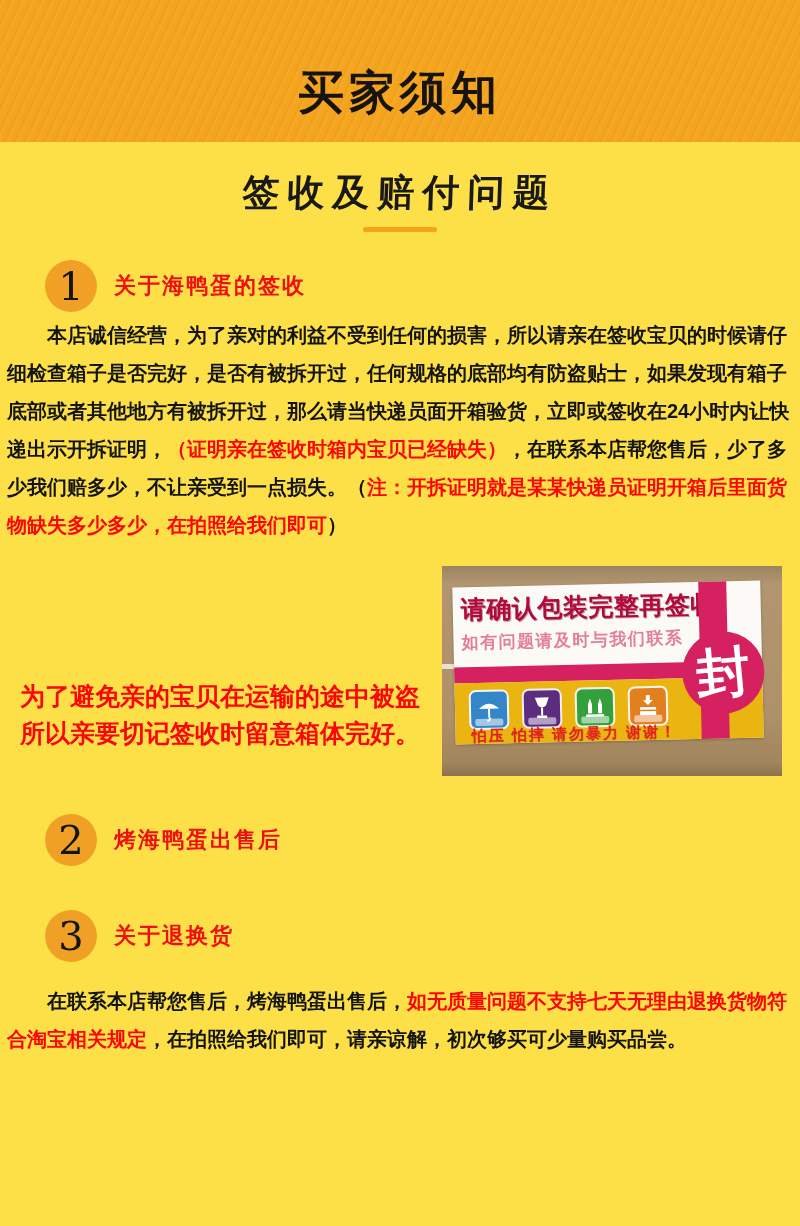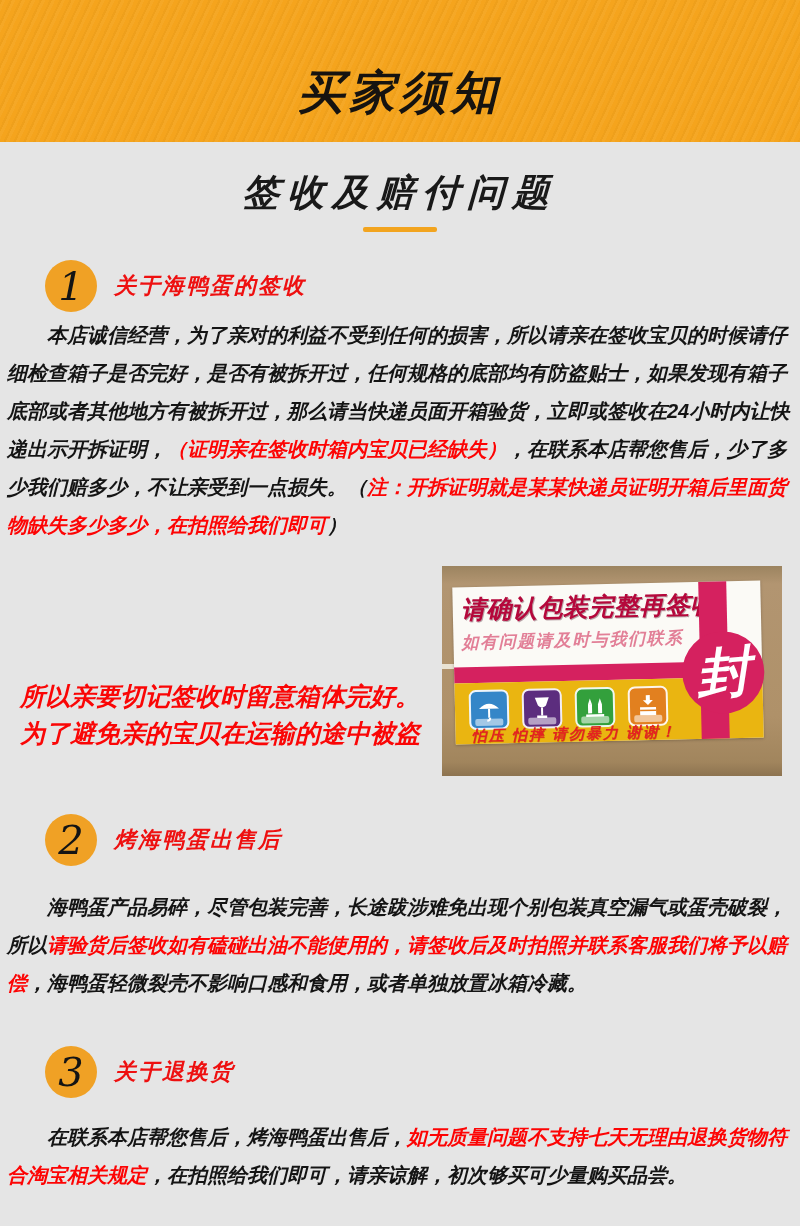--- a/index.html
+++ b/index.html
@@ -1,17 +1,17 @@
 <!DOCTYPE html>
 <html><head>
 <meta charset="utf-8">
 <style>
   html,body{margin:0;padding:0;background:#ffffff;}
   body{width:800px;height:1226px;overflow:hidden;font-family:"Liberation Sans",sans-serif;}
-  .page{position:relative;width:800px;height:1226px;background:#e5e5e5;font-style:italic;}
+  .page{position:relative;width:800px;height:1226px;background:#fde047;}
 
   
   .band{height:142px;background:#f5a41d;
     background-image:repeating-linear-gradient(115deg,rgba(140,90,0,0.06) 0 2px,rgba(255,255,255,0.04) 2px 5px,transparent 5px 9px);
     display:flex;align-items:center;justify-content:center;}
   .band-title{font-size:46px;font-weight:bold;color:#161310;letter-spacing:5px;transform:translateY(22px);}
 
   
   .subtitle{margin-top:26px;text-align:center;font-family:"DejaVu Serif",serif;font-weight:bold;
     font-size:37px;letter-spacing:8px;color:#191919;transform:skewX(-2deg);}
@@ -77,22 +77,22 @@
   <div class="section-row row-1">
     <div class="badge">
       <span>1</span>
     </div>
     <div class="section-heading">关于海鸭蛋的签收</div>
   </div>
   <p class="para para-1"><span class="seg-black">本店诚信经营，为了亲对的利益不受到任何的损害，所以请亲在签收宝贝的时候请仔细检查箱子是否完好，是否有被拆开过，任何规格的底部均有防盗贴士，如果发现有箱子底部或者其他地方有被拆开过，那么请当快递员面开箱验货，立即或签收在24小时内让快递出示开拆证明，</span><span class="seg-red">（证明亲在签收时箱内宝贝已经缺失）</span><span class="seg-black">，在联系本店帮您售后，少了多少我们赔多少，不让亲受到一点损失。（</span><span class="seg-red">注：开拆证明就是某某快递员证明开箱后里面货物缺失多少多少，在拍照给我们即可</span><span class="seg-black">）</span></p>
 
   <div class="photo-row">
     <div class="shipping-notice">
+      <div>为了避免亲的宝贝在运输的途中被盗</div>
       <div>所以亲要切记签收时留意箱体完好。</div>
-      <div>为了避免亲的宝贝在运输的途中被盗</div>
     </div>
 
     <div class="photo">
       <div class="seam"></div>
       <div class="label">
         <div class="label-top">
           <div class="label-headline">请确认包装完整再签收</div>
           <div class="label-subline">如有问题请及时与我们联系</div>
         </div>
         <div class="stripe"></div>
@@ -140,21 +140,20 @@
       </div>
     </div>
   </div>
 
   <div class="section-row row-2">
     <div class="badge">
       <span>2</span>
     </div>
     <div class="section-heading">烤海鸭蛋出售后</div>
   </div>
-  <p class="para para-2"><span class="seg-black">海鸭蛋产品易碎，尽管包装完善，长途跋涉难免出现个别包装真空漏气或蛋壳破裂，所以</span><span class="seg-red">请验货后签收如有磕碰出油不能使用的，请签收后及时拍照并联系客服我们将予以赔偿</span><span class="seg-black">，海鸭蛋轻微裂壳不影响口感和食用，或者单独放置冰箱冷藏。</span></p>
 
   <div class="section-row row-3">
     <div class="badge">
       <span>3</span>
     </div>
     <div class="section-heading">关于退换货</div>
   </div>
   <p class="para para-3"><span class="seg-black">在联系本店帮您售后，烤海鸭蛋出售后，</span><span class="seg-red">如无质量问题不支持七天无理由退换货物符合淘宝相关规定</span><span class="seg-black">，在拍照给我们即可，请亲谅解，初次够买可少量购买品尝。</span></p>
 
 </div>

